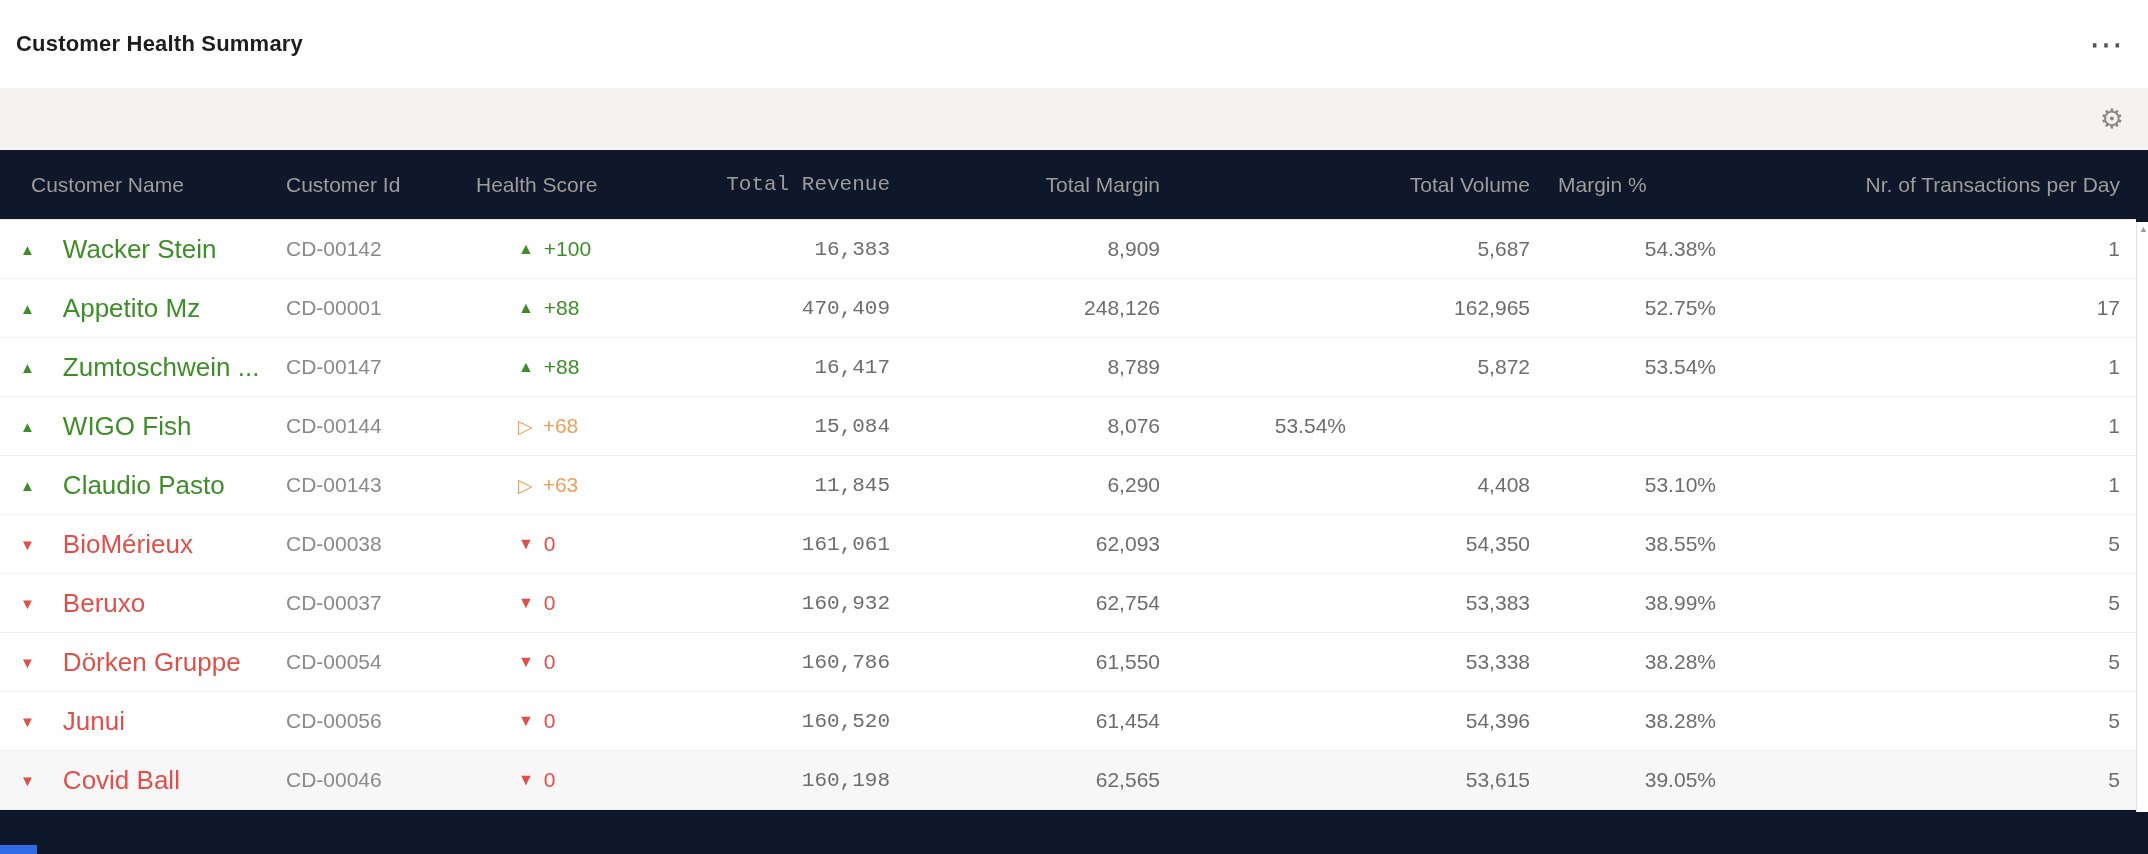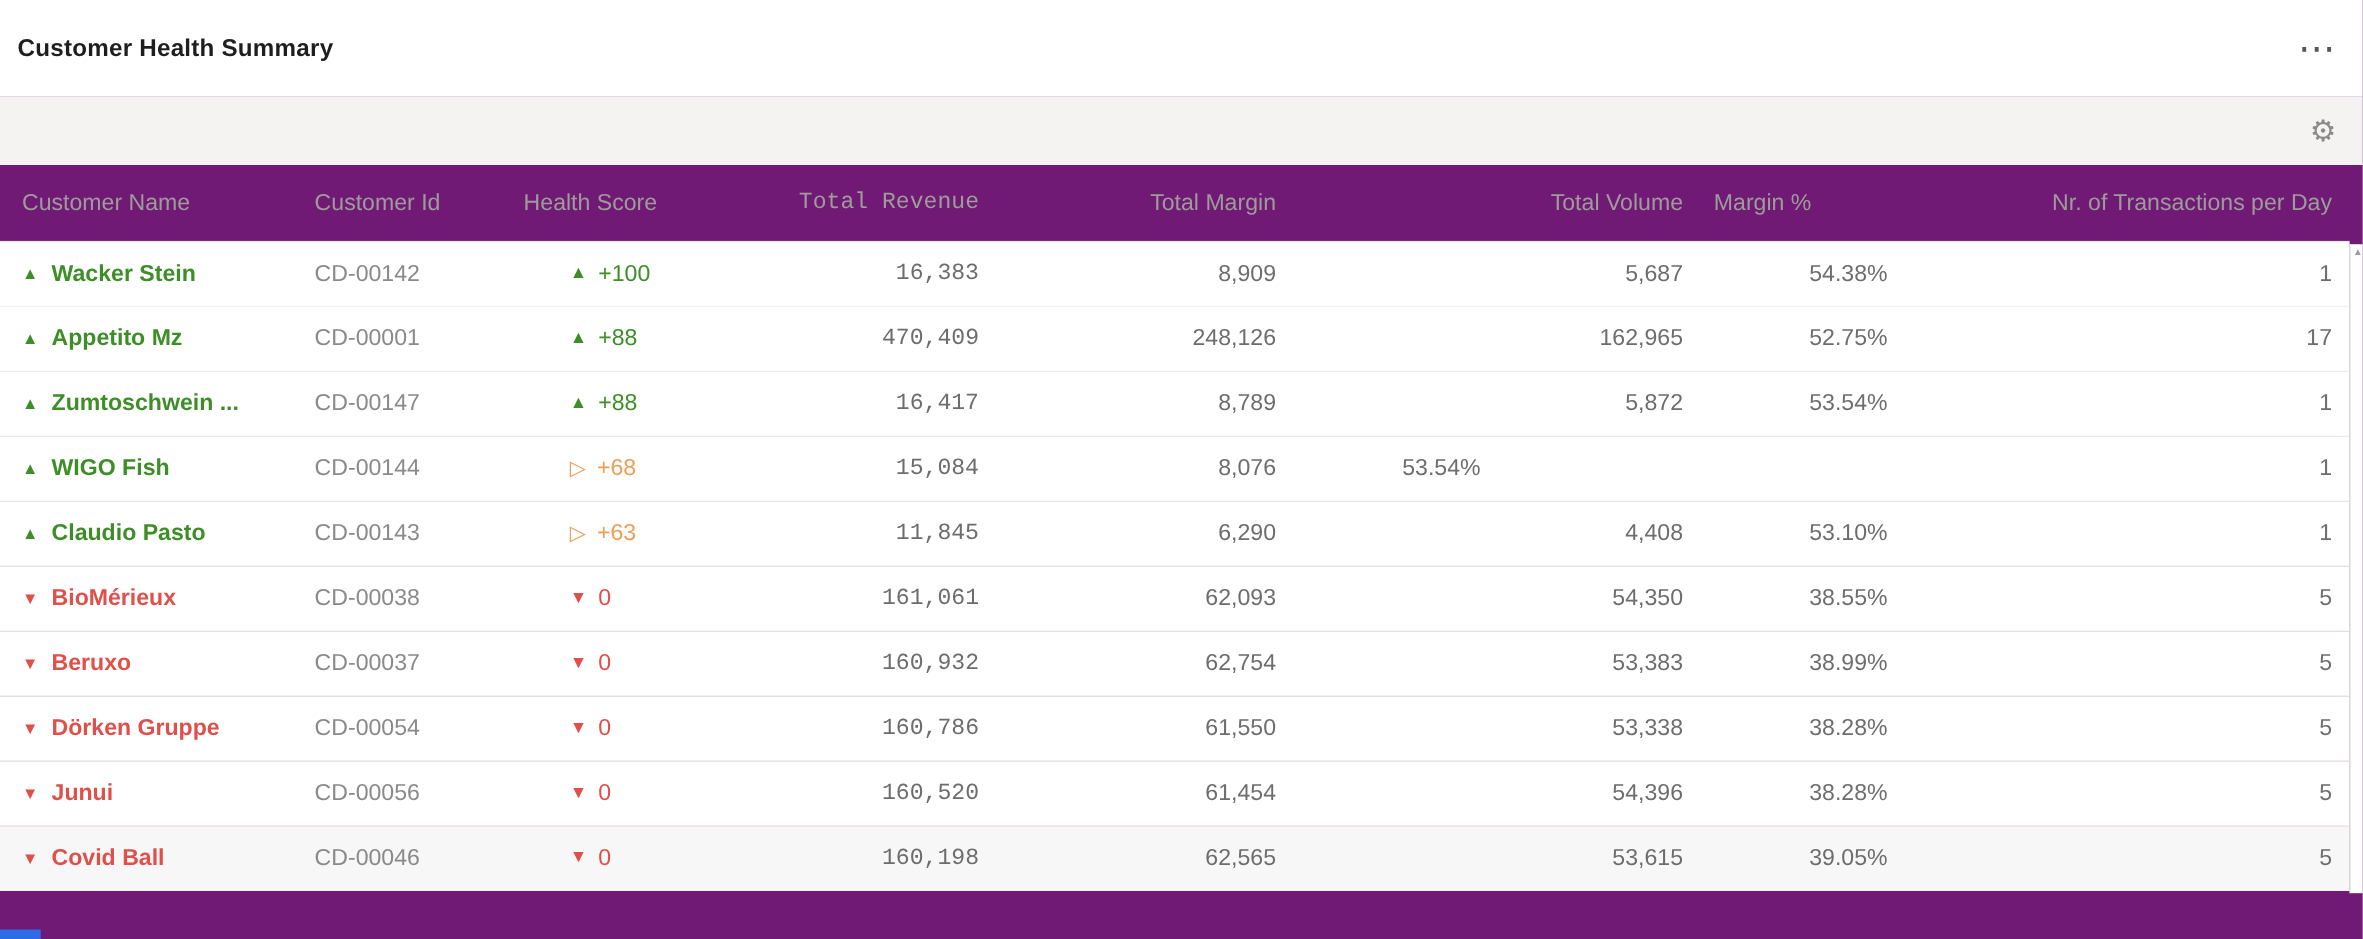--- a/index.html
+++ b/index.html
@@ -3,21 +3,21 @@
 <meta charset="utf-8">
 <style>
   * { box-sizing: border-box; margin: 0; padding: 0; }
   html, body {
     width: 2148px; height: 854px;
     background: #ffffff;
     overflow: hidden;
     font-family: "Liberation Sans", sans-serif;
     position: relative;
   }
-  .card { width: 2148px; height: 854px; position: relative; background:#701a75; }
+  .card { width: 2148px; height: 854px; position: relative; background:#0f172a; }
 
   
   .titlebar {
     height: 88px;
     display: flex; align-items: center; justify-content: space-between;
     padding: 0 25px 0 16px;
     background: #fff;
   }
   .title { font-size: 22px; font-weight: bold; color: #1e1e1e; letter-spacing: .2px; }
   .more-icon { font-size: 34px; color: #555; line-height: 0.6; cursor: pointer; user-select: none; }
@@ -51,30 +51,30 @@
 
   .col-name   { width: 270px; padding-left: 20px; gap: 12px; }
   .col-id     { width: 190px; padding-left: 16px; }
   .col-health { width: 180px; padding-left: 58px; gap: 10px; text-align: center; }
   .col-revenue{ width: 250px; justify-content: flex-end; font-family: Liberation Mono, monospace; }
   .col-margin { width: 270px; justify-content: flex-end; }
   .col-volume { width: 370px; justify-content: flex-end; }
   .col-pct    { width: 200px; justify-content: flex-end; padding-right: 14px; }
   .col-tx     { flex: 1;      justify-content: flex-end; padding-right: 16px; }
 
-  .thead .col-name   { padding-left: 20px; }
+  .thead .col-name   { padding-left: 31px; }
   .thead .col-health { padding-left: 16px; }
   .thead .col-pct    { justify-content: flex-start; padding-left: 28px; }
 
   .tbody .col-id { color: #8a8a8a; text-align: center; }
 
   .trend-tri { font-size: 15px; line-height: 1; }
   .trend-tri.up   { color: var(--positive); }
   .trend-tri.down { color: var(--negative); }
-  .nm { font-weight: bold; font-size: 21px; white-space: nowrap; }
+  .nm { font-weight: normal; font-size: 26px; white-space: nowrap; margin-left: 16px; }
   .tr.up   .nm { color: var(--positive); }
   .tr.down .nm { color: var(--negative); }
 
   .health-tri { font-size: 16px; line-height: 1; }
   .h-up    { color: var(--positive); }
   .h-right { color: var(--warning); }
   .h-right .health-tri { font-size: 19px; }
   .h-down  { color: var(--negative); }
 
   

